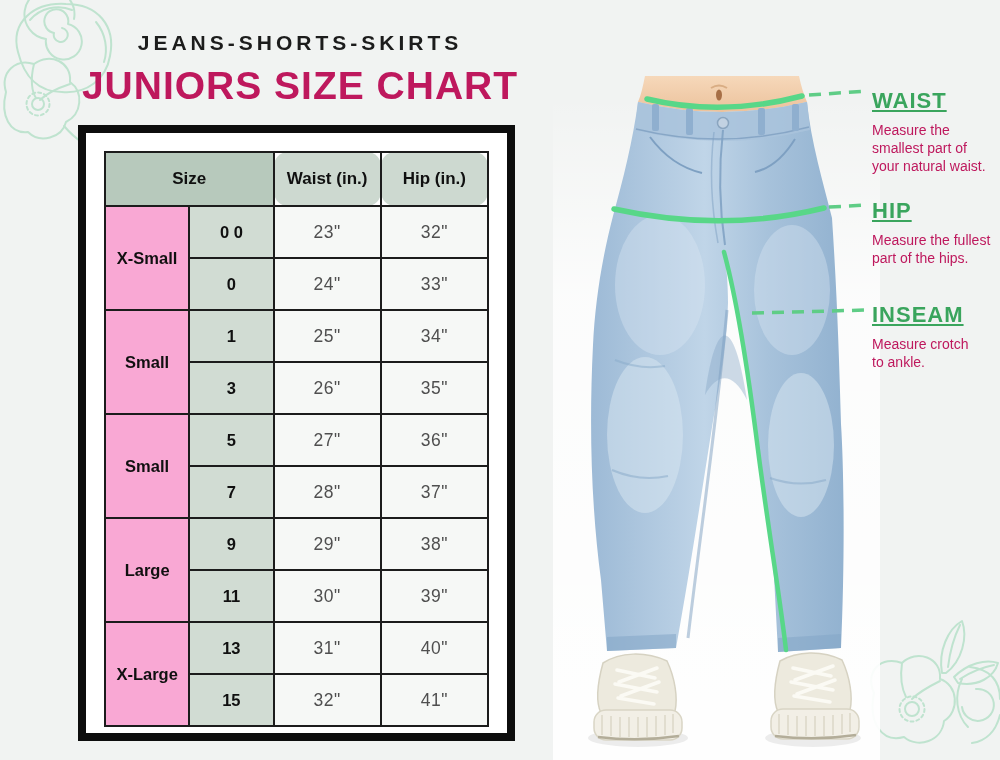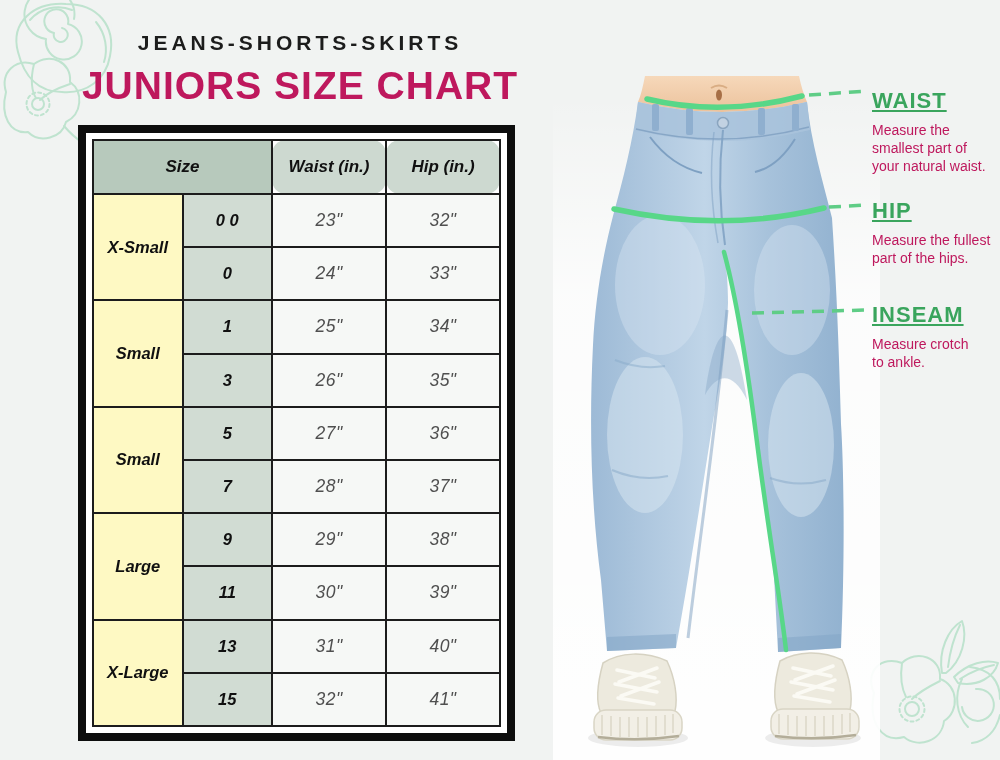--- a/index.html
+++ b/index.html
@@ -7,28 +7,28 @@
   body { font-family:"Liberation Sans", sans-serif; }
   .page { position:relative; width:1000px; height:760px; background:#f1f3f2; overflow:hidden; }
 
   
   .header { position:absolute; left:60px; top:0; width:480px; text-align:center; }
   .title-small { margin-top:31px; font-size:21px; font-weight:700; letter-spacing:4px; color:#1c1c1c; }
   .title-main  { margin-top:9px; font-size:39px; font-weight:900; letter-spacing:1px; color:#be185d; }
 
   
   .table-frame { position:absolute; left:78px; top:125px; width:437px; height:616px;
-                 background:#ffffff; border:8px solid #0d0d0d; padding:6px;font-style:italic; }
+                 background:#ffffff; border:8px solid #0d0d0d; padding:18px; }
   table.size-table { width:100%; height:100%; border-collapse:collapse; table-layout:fixed; }
   .size-table th, .size-table td { border:2px solid #1c1c1c; text-align:center; vertical-align:middle; }
   .size-table th { height:54px; font-size:17px; font-weight:700; color:#101010; }
   .size-table td { height:52px; }
   th.size-head { background:#b7c9bc; }
   th.meas-head { background:#cdd9d0;border-radius:14px; }
-  td.group-cell { background:#fef9c3; font-weight:700; font-size:16.5px; color:#101010; }
+  td.group-cell { background:#f9a8d4; font-weight:700; font-size:16.5px; color:#101010; }
   td.sizeno-cell { background:#d1dcd3; font-weight:700; font-size:16.5px; color:#101010; }
   td.val-cell { background:#f6f8f6; font-size:17.5px; font-weight:400; color:#4f4f4f; letter-spacing:.5px; }
 
   
   .measure-block { position:absolute; left:872px; }
   .measure-block .m-label { font-size:22px; font-weight:800; letter-spacing:1px; color:#3aa55d; margin-bottom:7px;text-decoration:underline; }
   .measure-block .m-desc  { font-size:14px; line-height:1.3; color:#be185d; }
   .mb-waist  { top:88px; }  .mb-waist .m-desc  { width:114px; }
   .mb-hip    { top:198px; } .mb-hip .m-desc    { width:124px; }
   .mb-inseam { top:302px; } .mb-inseam .m-desc { width:106px; }

